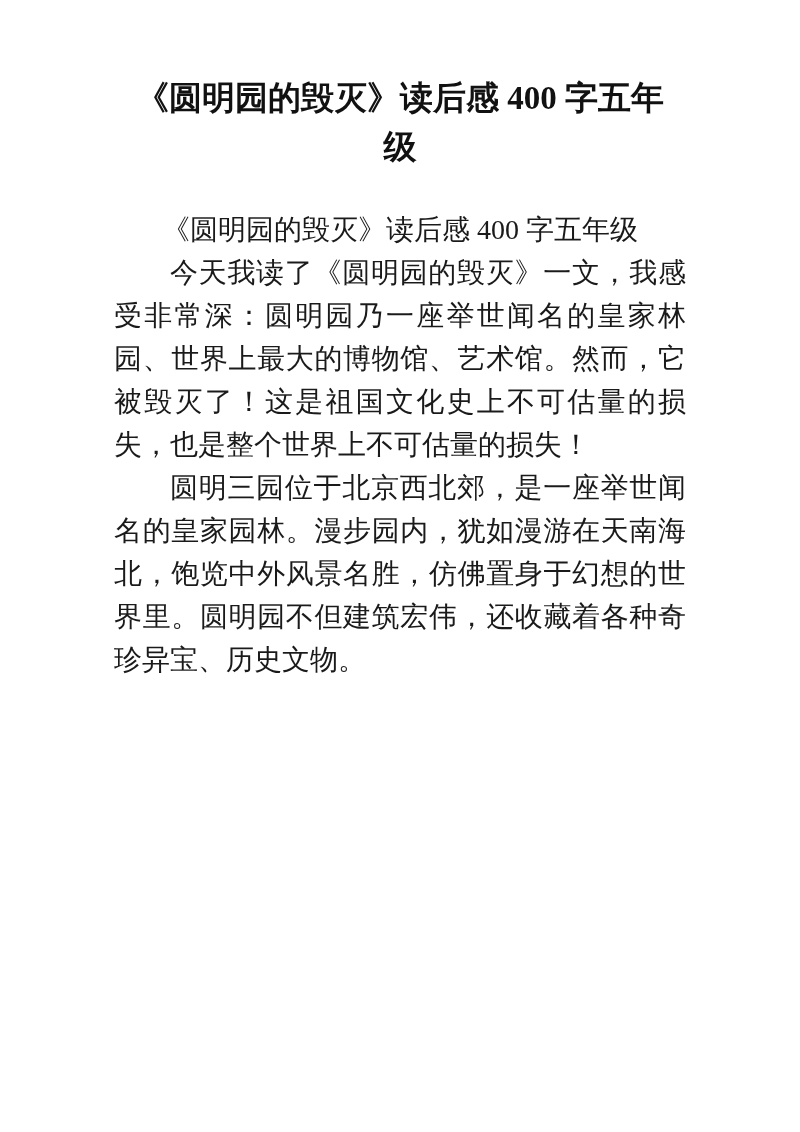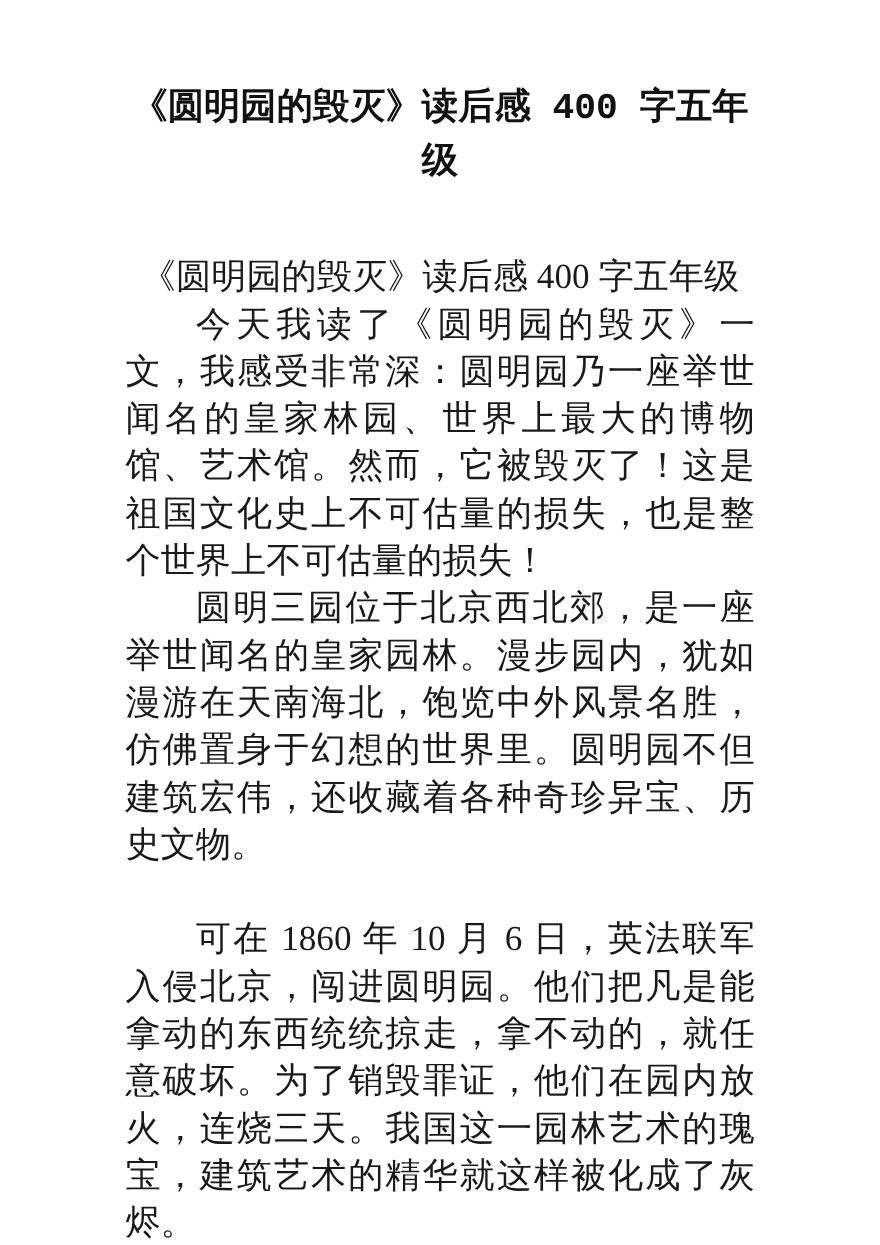--- a/index.html
+++ b/index.html
@@ -20,26 +20,25 @@
     margin: 0;
     padding-top: 74px;
     text-align: center;
     font-size: 33px;
     line-height: 49px;
     font-weight: 700;
     color: #111111;
   }
   .title-line {
     display: block;
-    font-family: Liberation Mono, monospace;
   }
   .doc-body {
     width: 572px;
-    margin: 58px auto 0 auto;
-    font-size: 32px;
+    margin: 36px auto 0 auto;
+    font-size: 28px;
     line-height: 43px;
     text-align: justify;
     text-justify: inter-ideograph;
   }
   .doc-body p {
     margin: 0;
     padding: 0;
     text-indent: 2em;
   }
   .doc-body p.subtitle {
@@ -63,18 +62,17 @@
   <div class="doc-body">
 
     <p class="subtitle">《圆明园的毁灭》读后感 400 字五年级</p>
 
     <p>今天我读了《圆明园的毁灭》一文，我感受非常深：圆明园乃一座举世闻名的皇家林园、世界上最大的博物馆、艺术馆。然而，它被毁灭了！这是祖国文化史上不可估量的损失，也是整个世界上不可估量的损失！</p>
 
     <p>圆明三园位于北京西北郊，是一座举世闻名的皇家园林。漫步园内，犹如漫游在天南海北，饱览中外风景名胜，仿佛置身于幻想的世界里。圆明园不但建筑宏伟，还收藏着各种奇珍异宝、历史文物。</p>
 
     <div class="blank-line"></div>
 
-    <p>可在 1860 年 10 月 6 日，英法联军入侵北京，闯进圆明园。他们把凡是能拿动的东西统统掠走，拿不动的，就任意破坏。为了销毁罪证，他们在园内放火，连烧三天。我国这一园林艺术的瑰宝，建筑艺术的精华就这样被化成了灰烬。</p>
 
 
   </div>
 
 </div>
 
 </body></html>

